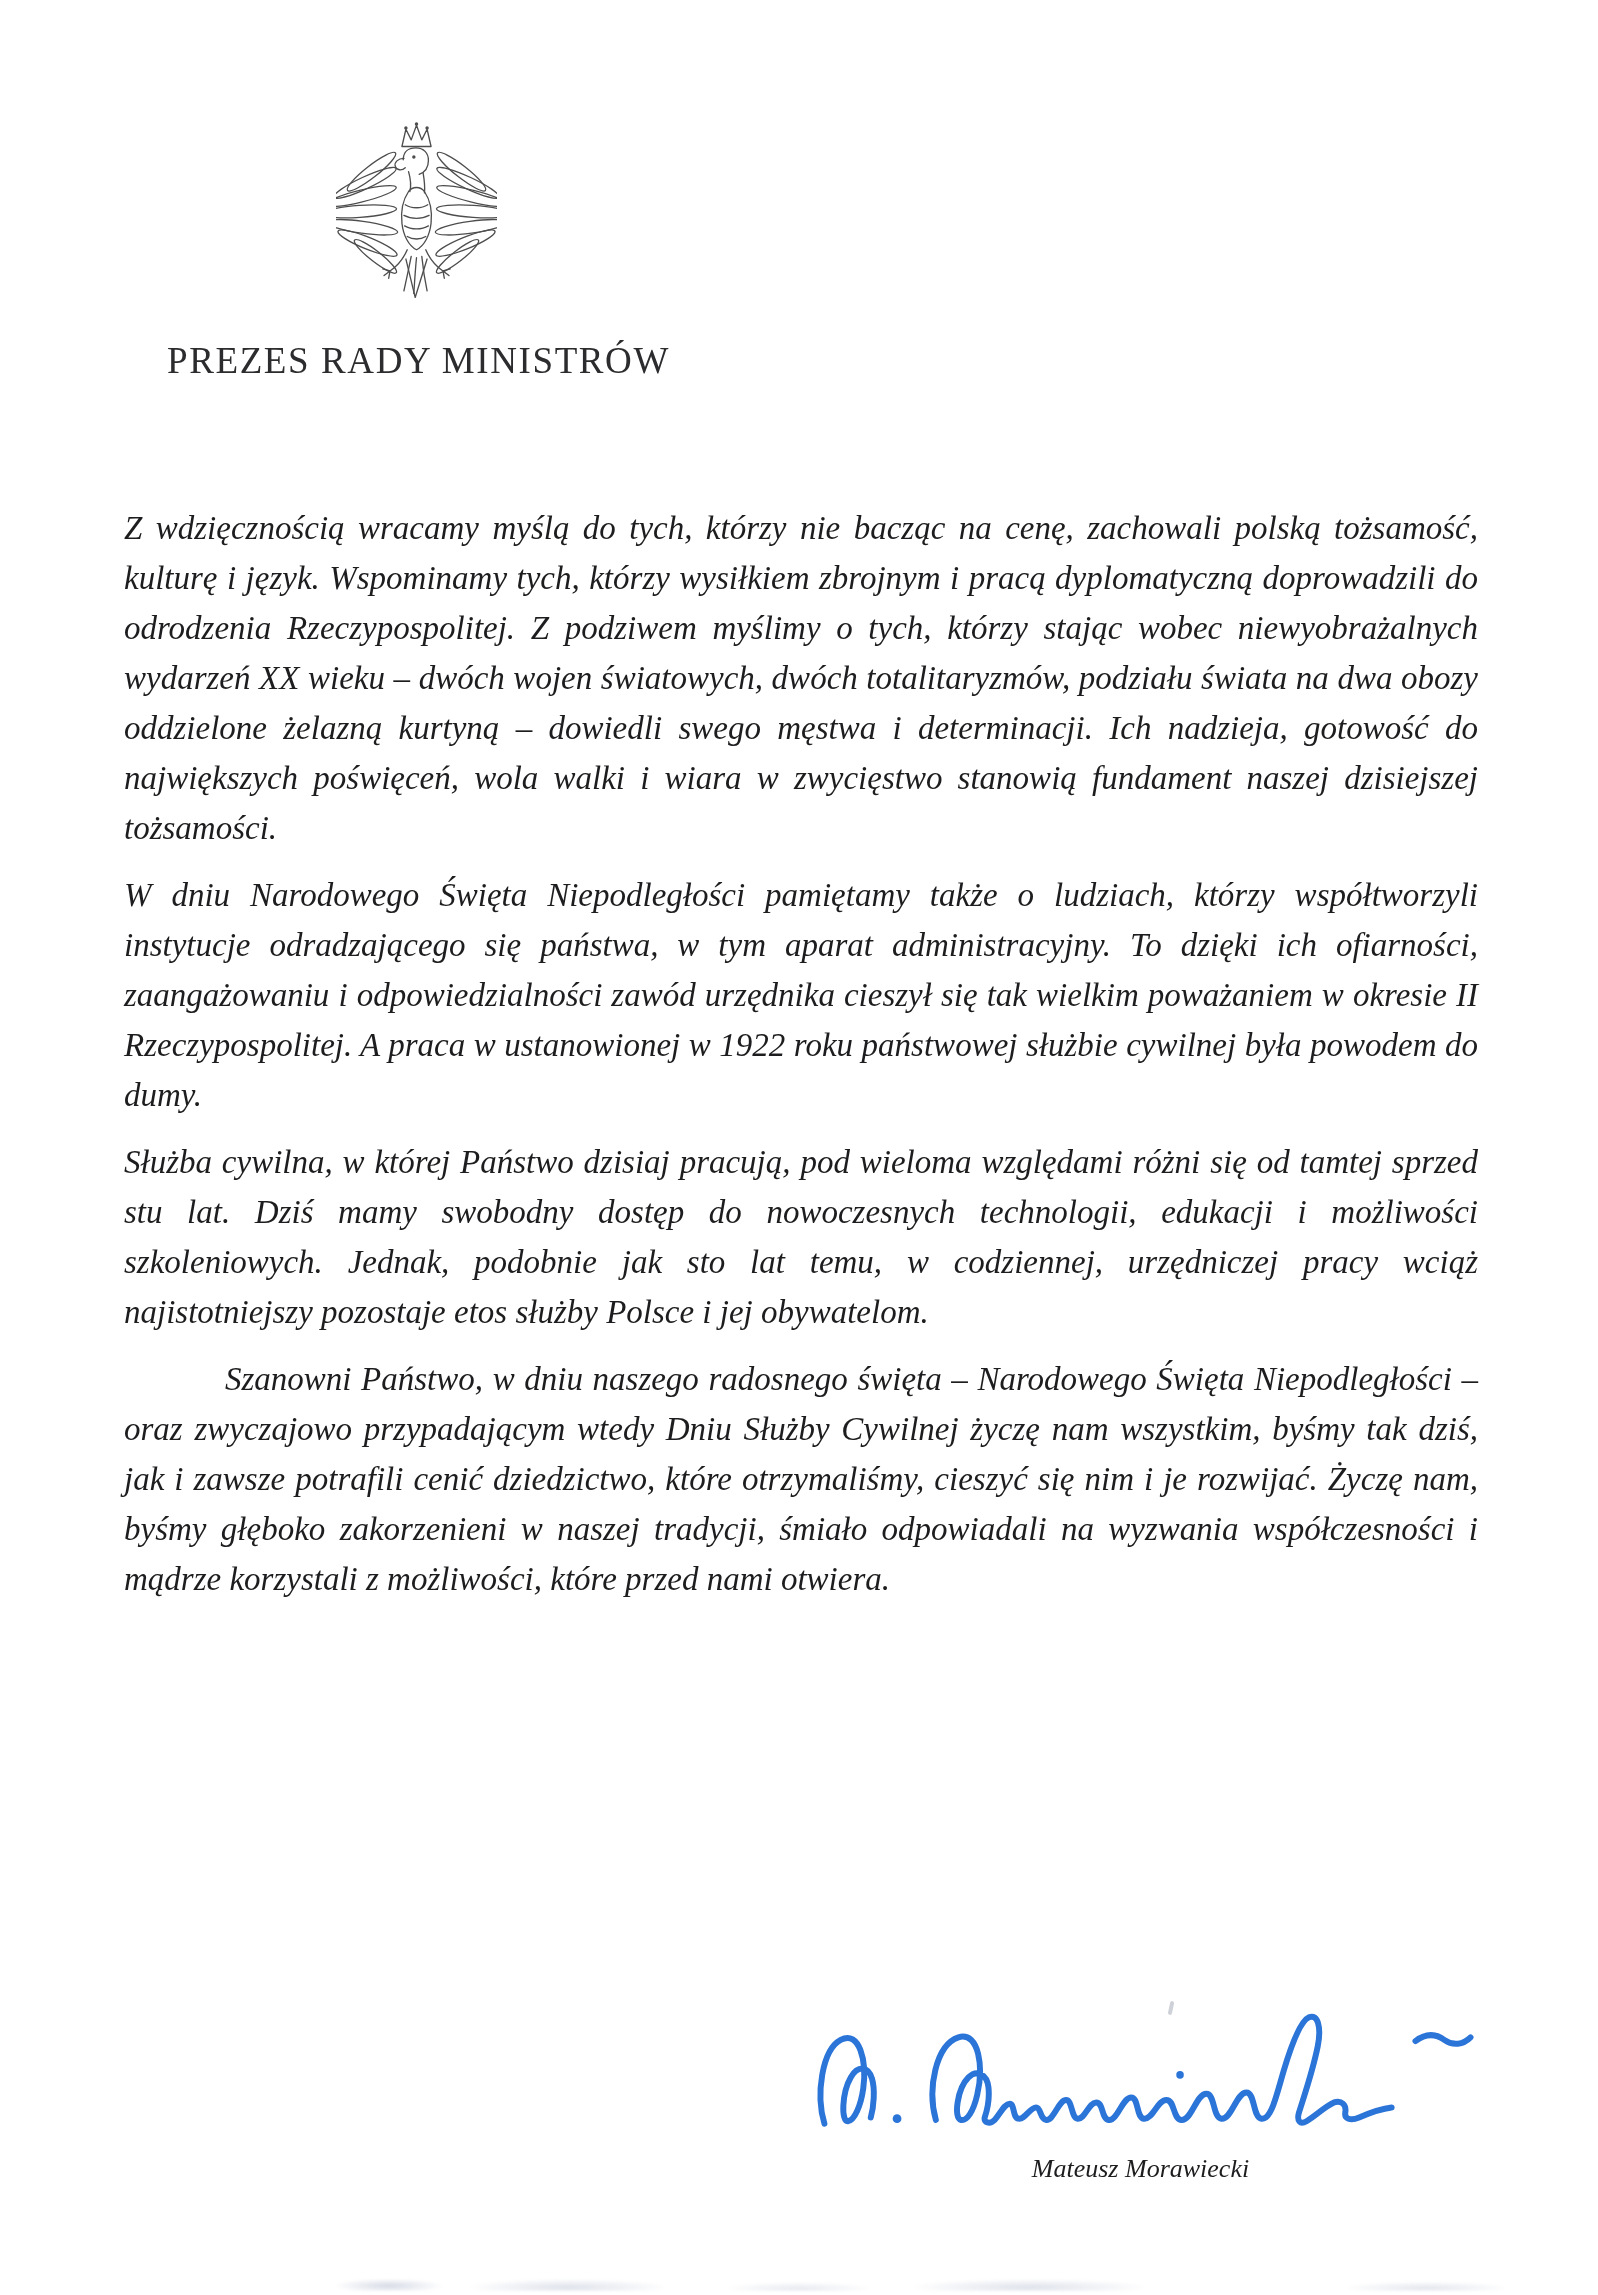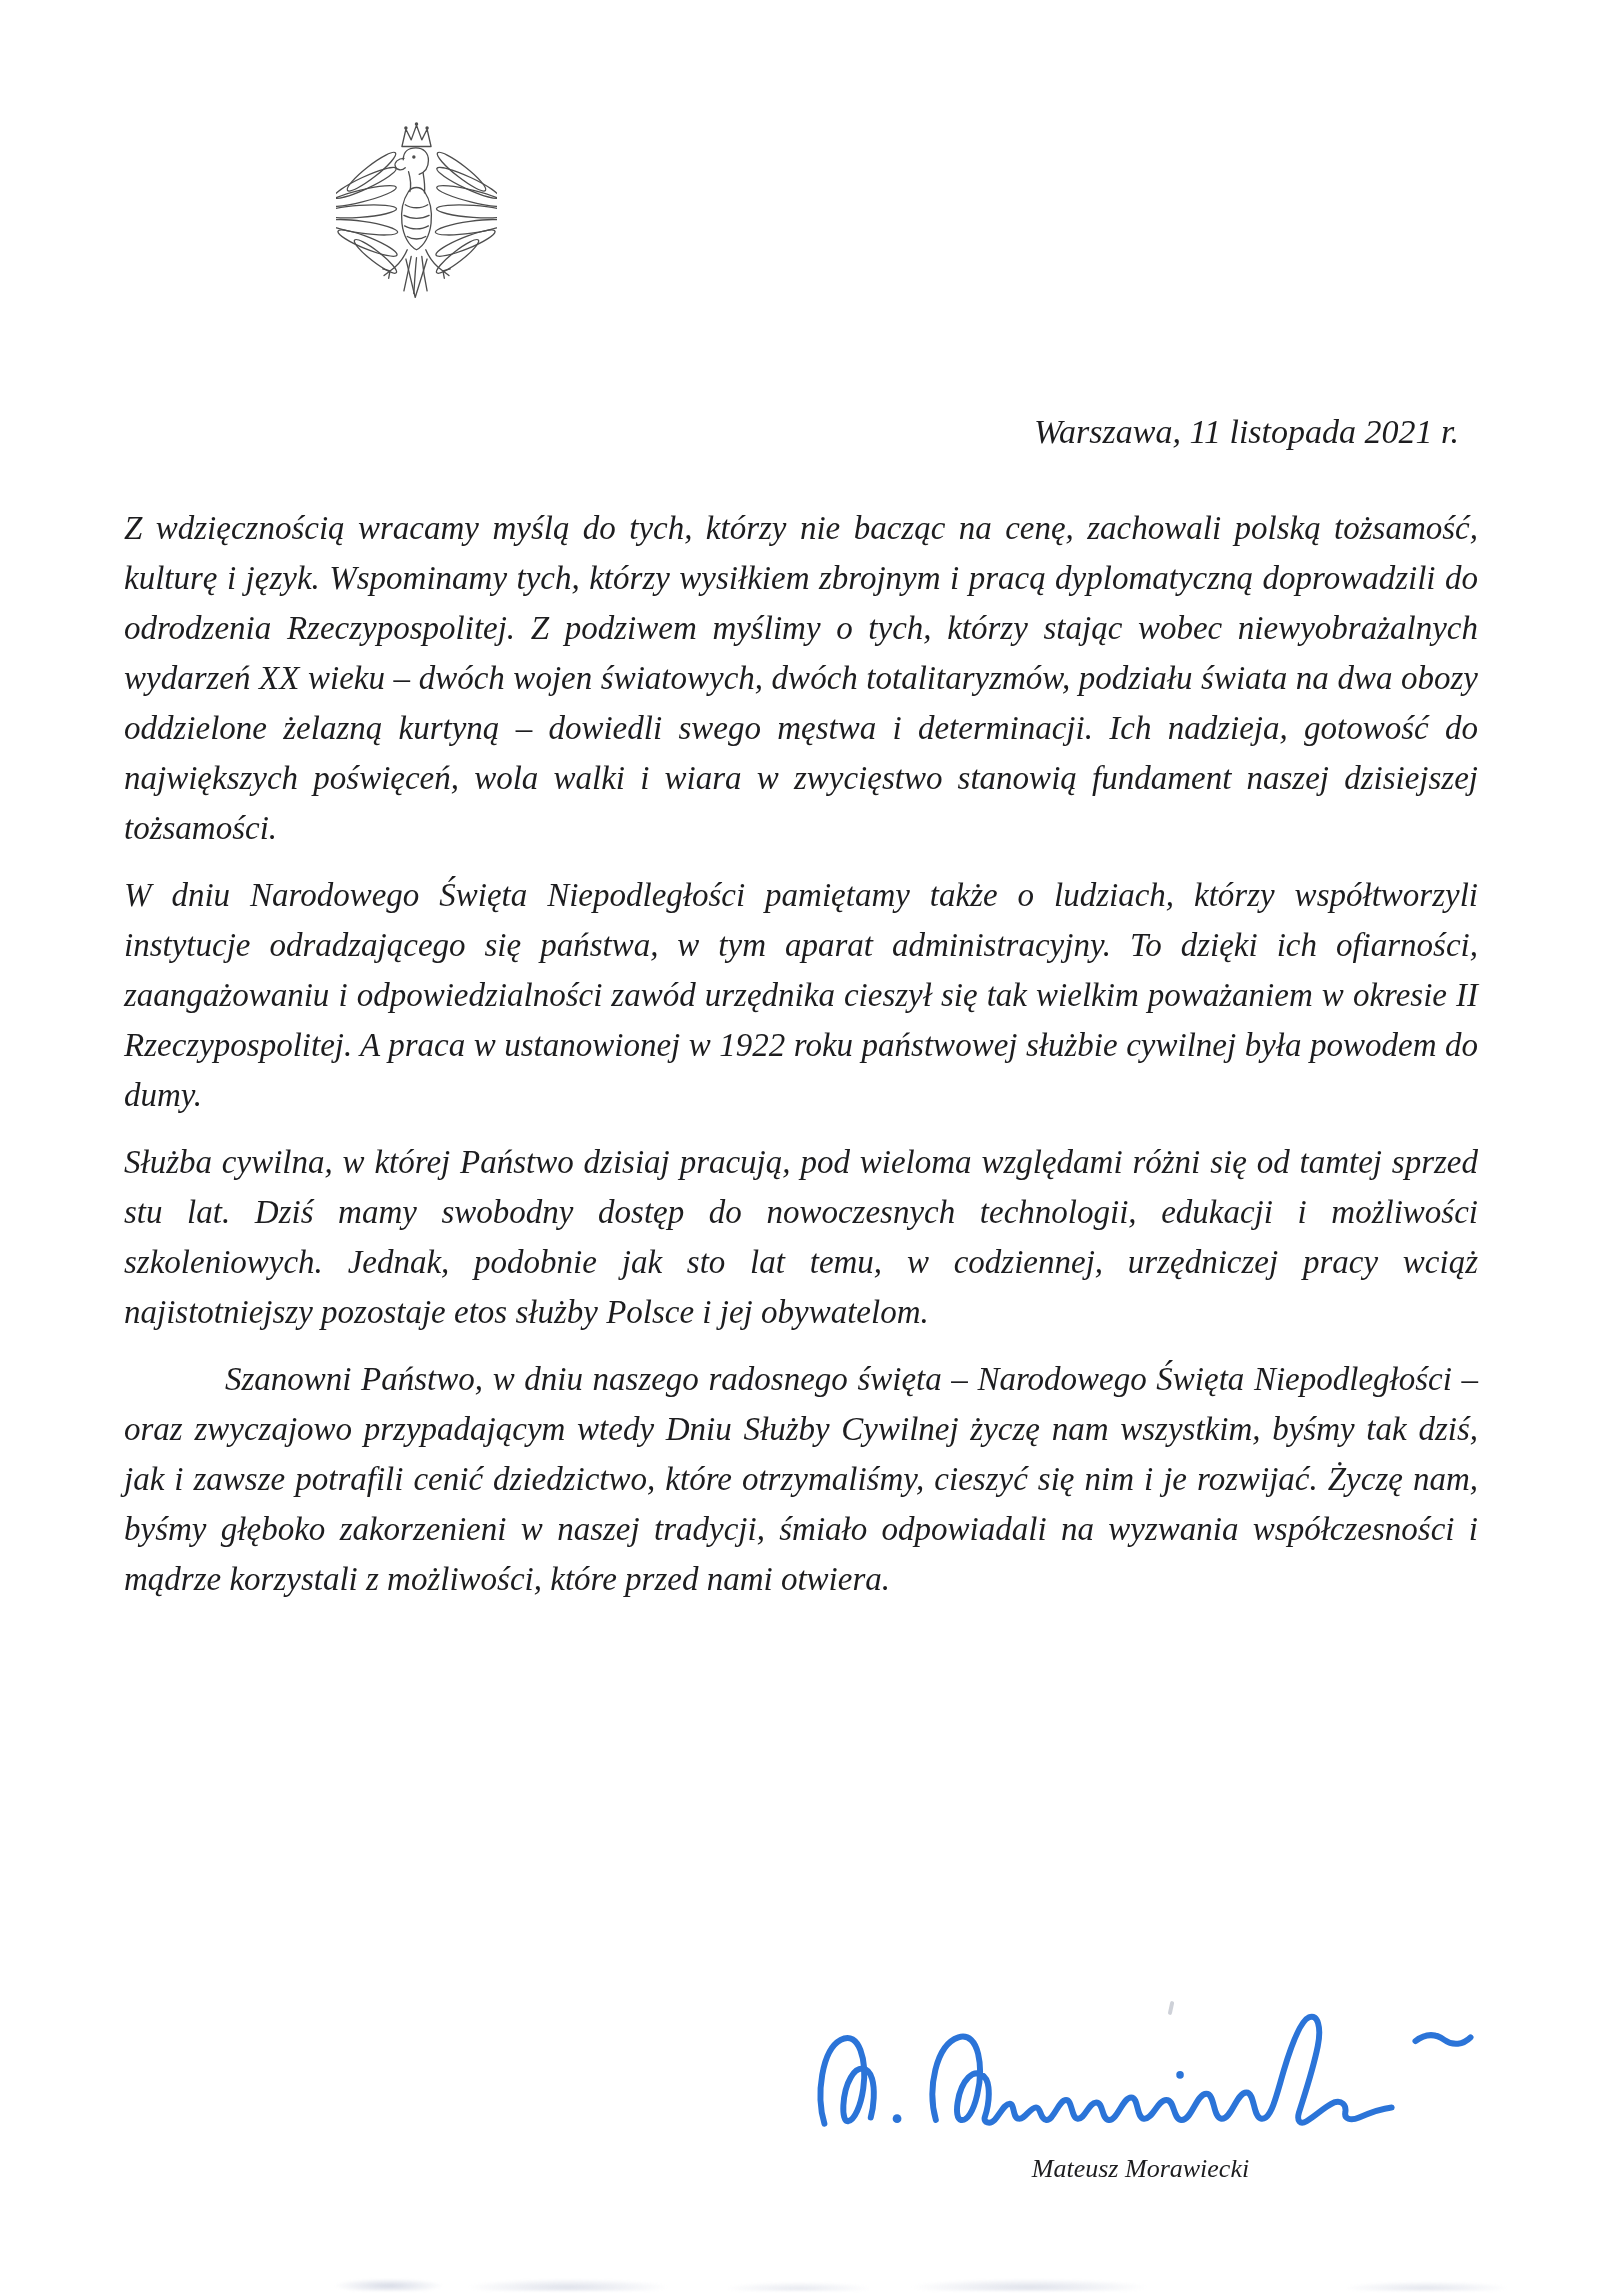--- a/index.html
+++ b/index.html
@@ -116,22 +116,22 @@
       <path d="M106 196 C100 210 92 220 80 228 M80 228 l-11 -3 M80 228 l-9 7 M80 228 l-2 11"></path>
       <path d="M134 196 C140 210 148 220 160 228 M160 228 l11 -3 M160 228 l9 7 M160 228 l2 11"></path>
 
       <path d="M104 210 L118 268 L136 210"></path>
       <path d="M112 206 C108 226 104 244 101 258"></path>
       <path d="M120 208 C118 228 117 246 116 262"></path>
       <path d="M128 206 C130 226 133 244 136 258"></path>
     </svg>
   </div>
 
+  <div class="office">PREZES RADY MINISTRÓW</div>
 
-  <div class="dateline">Warszawa, 11 listopada 2021 r.</div>
 
   <div class="body">
     <p>Z wdzięcznością wracamy myślą do tych, którzy nie bacząc na cenę, zachowali polską tożsamość, kulturę i język. Wspominamy tych, którzy wysiłkiem zbrojnym i pracą dyplomatyczną doprowadzili do odrodzenia Rzeczypospolitej. Z podziwem myślimy o tych, którzy stając wobec niewyobrażalnych wydarzeń XX wieku – dwóch wojen światowych, dwóch totalitaryzmów, podziału świata na dwa obozy oddzielone żelazną kurtyną – dowiedli swego męstwa i determinacji. Ich nadzieja, gotowość do największych poświęceń, wola walki i wiara w zwycięstwo stanowią fundament naszej dzisiejszej tożsamości.</p>
     <p>W dniu Narodowego Święta Niepodległości pamiętamy także o ludziach, którzy współtworzyli instytucje odradzającego się państwa, w tym aparat administracyjny. To dzięki ich ofiarności, zaangażowaniu i odpowiedzialności zawód urzędnika cieszył się tak wielkim poważaniem w okresie II Rzeczypospolitej. A praca w ustanowionej w 1922 roku państwowej służbie cywilnej była powodem do dumy.</p>
     <p>Służba cywilna, w której Państwo dzisiaj pracują, pod wieloma względami różni się od tamtej sprzed stu lat. Dziś mamy swobodny dostęp do nowoczesnych technologii, edukacji i możliwości szkoleniowych. Jednak, podobnie jak sto lat temu, w codziennej, urzędniczej pracy wciąż najistotniejszy pozostaje etos służby Polsce i jej obywatelom.</p>
     <p class="indent">Szanowni Państwo, w dniu naszego radosnego święta – Narodowego Święta Niepodległości – oraz zwyczajowo przypadającym wtedy Dniu Służby Cywilnej życzę nam wszystkim, byśmy tak dziś, jak i zawsze potrafili cenić dziedzictwo, które otrzymaliśmy, cieszyć się nim i je rozwijać. Życzę nam, byśmy głęboko zakorzenieni w naszej tradycji, śmiało odpowiadali na wyzwania współczesności i mądrze korzystali z możliwości, które przed nami otwiera.</p>
   </div>
 
 
   <div class="scan-tick"></div>

